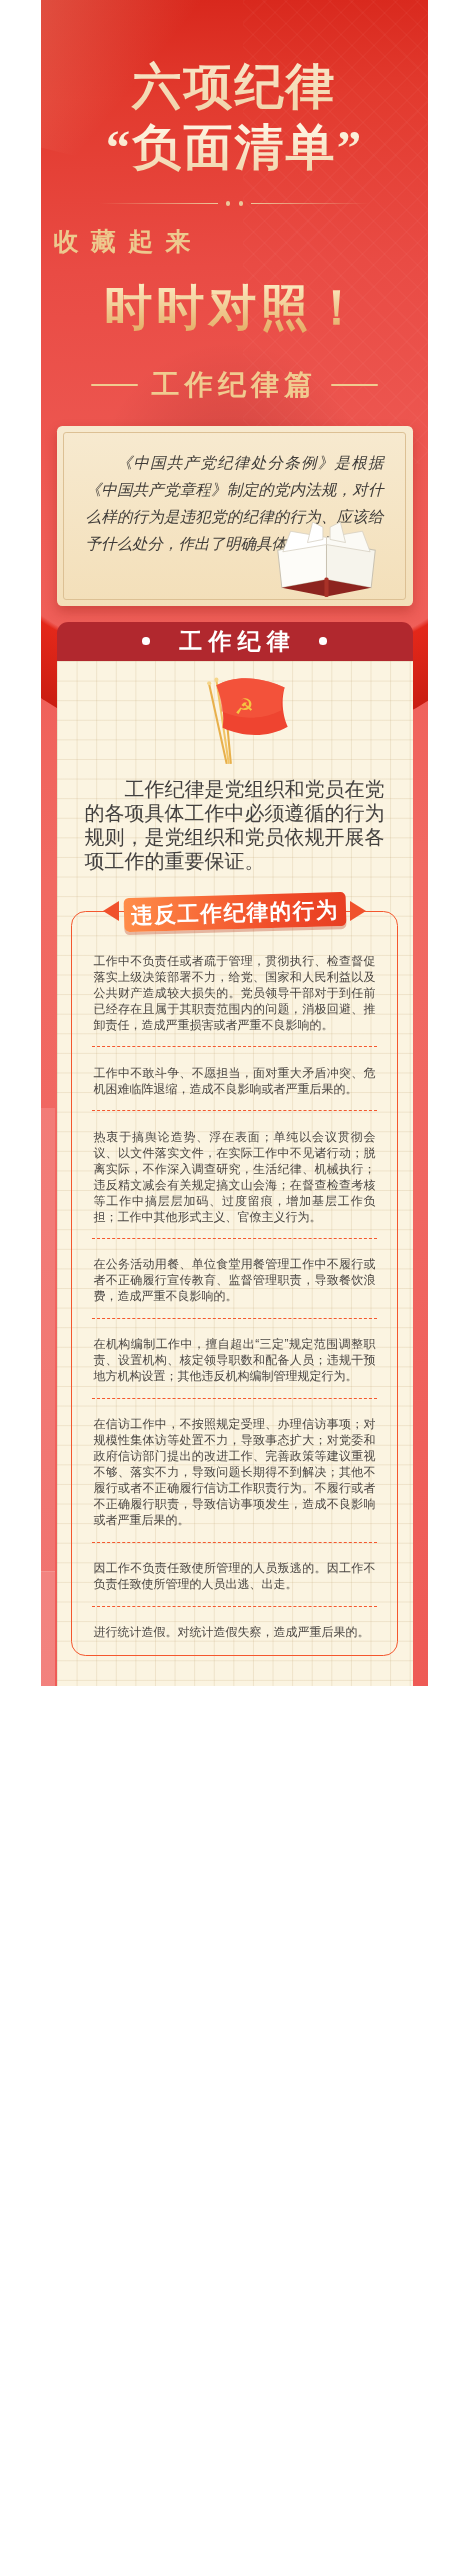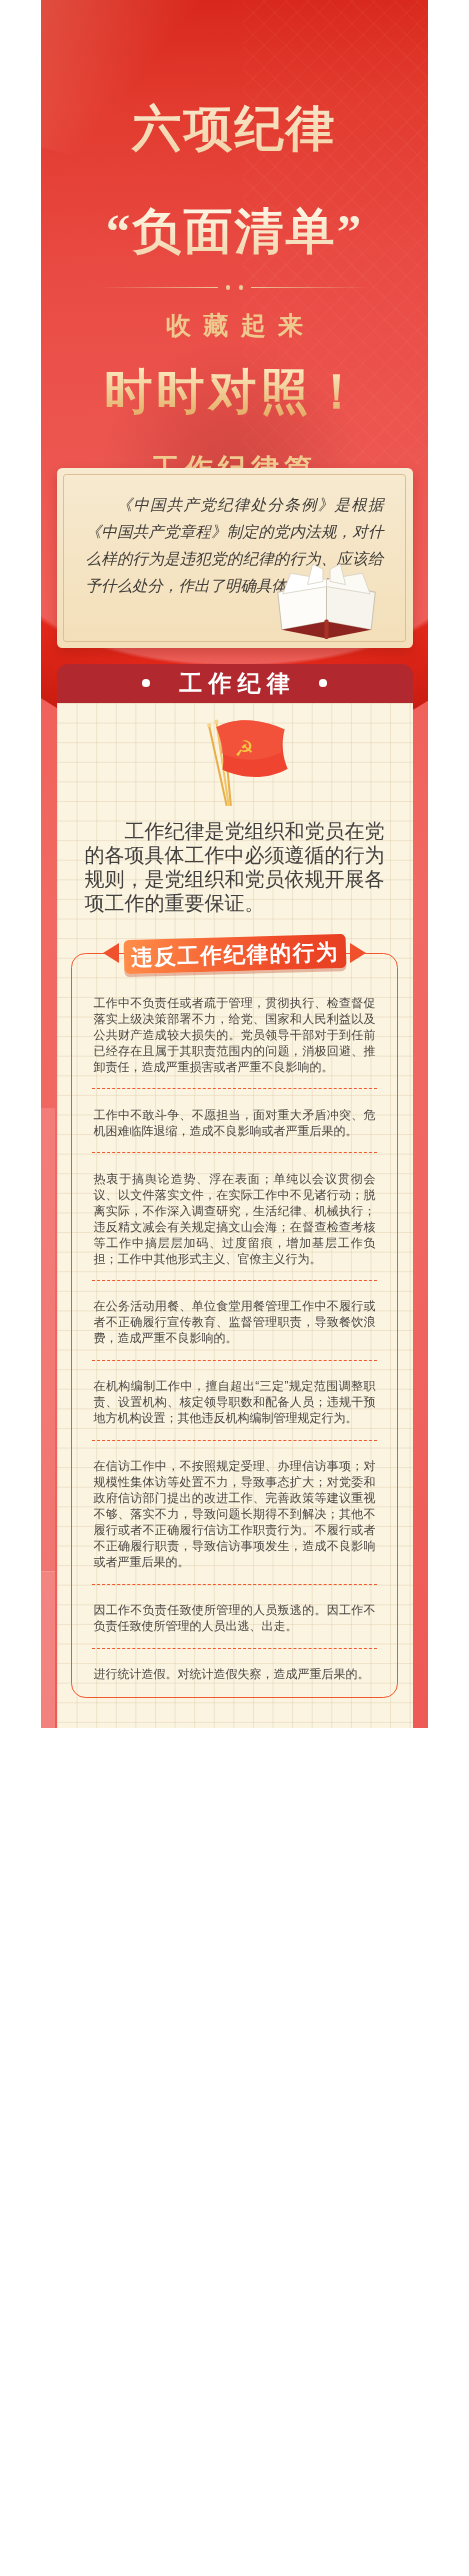--- a/index.html
+++ b/index.html
@@ -17,28 +17,28 @@
     background:radial-gradient(90% 130% at 50% -30%,transparent 55%,rgba(225,30,15,.85) 57%,rgba(190,18,6,.9) 100%);
     border-radius:0 0 45% 45%/0 0 70% 70%;}
   .bookshadow{position:absolute;top:330px;left:46px;width:289px;height:289px;pointer-events:none;
     background:radial-gradient(ellipse at center,rgba(90,0,0,.20),transparent 65%);}
   .edgeglow1{position:absolute;left:0;top:1108px;width:14.4px;height:464px;background:rgba(255,255,255,.14);pointer-events:none;}
   .edgeglow2{position:absolute;left:0;top:1571px;width:14.4px;height:773px;background:rgba(255,255,255,.24);pointer-events:none;}
   
   .header{position:relative;height:426px;z-index:1;}
   .title{font-family:"Liberation Serif","DejaVu Serif",serif;font-weight:bold;text-align:center;
     font-size:49px;line-height:61px;letter-spacing:2.1px;
-    background:linear-gradient(180deg,#fdf3e0 20%,#f2d6ae 90%);-webkit-background-clip:text;background-clip:text;color:transparent;margin-top:42px;}
+    background:linear-gradient(180deg,#fdf3e0 20%,#f2d6ae 90%);-webkit-background-clip:text;background-clip:text;color:transparent;}
   .title1{padding-top:56px;}
   .divider{display:flex;align-items:center;justify-content:center;gap:8.2px;margin-top:23px;}
   .divider .line{width:118px;height:1px;}
   .divider .lineL{background:linear-gradient(90deg,transparent,#ecc79a);}
   .divider .lineR{background:linear-gradient(270deg,transparent,#ecc79a);}
   .divider .dot{width:4.6px;height:4.6px;border-radius:50%;background:#ecc79a;}
-  .sub1{margin-top:19.6px;text-align:center;font-size:25px;font-weight:bold;color:#edc98e;
+  .sub1{margin-top:19.6px;font-size:25px;font-weight:bold;color:#edc98e;
     letter-spacing:12.4px;text-indent:12.4px;font-family:"Liberation Serif","DejaVu Serif",serif;}
   .sub2{margin-top:18px;text-align:center;font-size:48px;font-weight:bold;letter-spacing:4.1px;
     font-family:"Liberation Serif","DejaVu Serif",serif;
     background:linear-gradient(180deg,#fbe7bd 15%,#e2a75d 95%);-webkit-background-clip:text;background-clip:text;color:transparent;}
   .chapter{margin-top:26px;display:flex;align-items:center;justify-content:center;gap:13.4px;}
   .chapter .dash{width:47px;height:1.5px;background:#f0cb90;border-radius:1px;}
   .chapter .t{font-size:28px;font-weight:bold;letter-spacing:5.2px;color:#f0cb90;
     font-family:"Liberation Serif","DejaVu Serif",serif;}
   
   .intro{margin:0 15.5px;position:relative;z-index:1;border-radius:5.2px;

